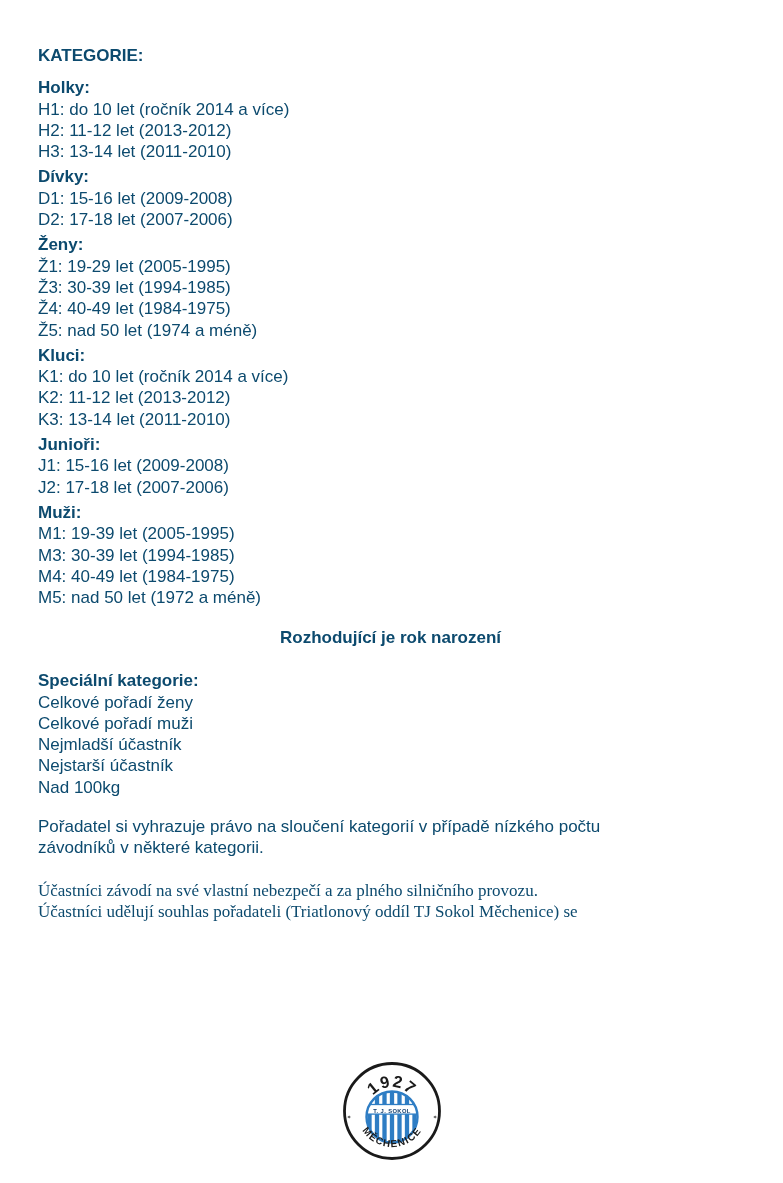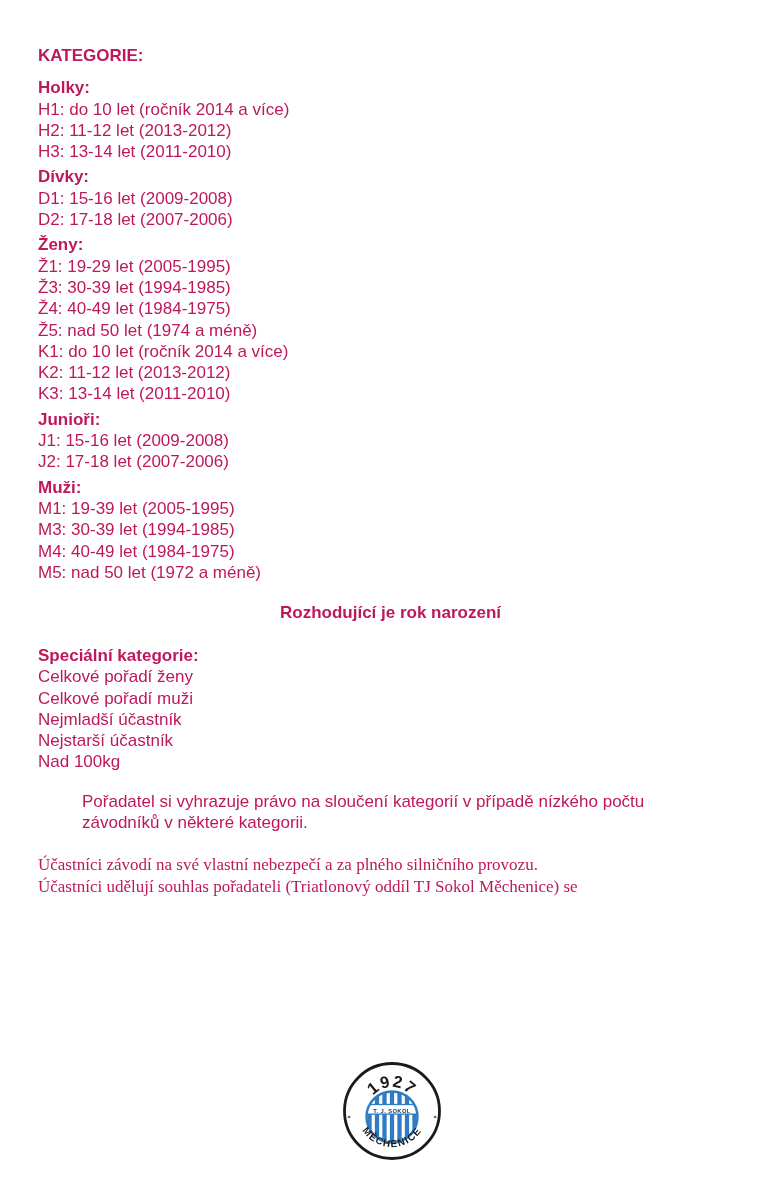--- a/index.html
+++ b/index.html
@@ -7,21 +7,21 @@
     width: 783px; height: 1183px;
     background: #ffffff;
     font-family: "Liberation Sans", sans-serif;
     position: relative;
     overflow: hidden;
   }
   .doc {
     position: absolute;
     left: 0; top: 0; right: 0; bottom: 0;
     padding: 45px 40px 0 38px;
-    color: #be185d;
+    color: #0c4a6e;
     font-size: 17px;
     line-height: 21.3px;
     box-sizing: border-box;
   }
   .doc-title {
     font-weight: bold;
     padding-bottom: 7px;
   }
   .sec-h {
     font-weight: bold;
@@ -30,21 +30,21 @@
   .line { white-space: nowrap; }
   .note {
     font-weight: bold;
     padding-top: 18.5px;
     text-align: center;
   }
   .special-h {
     font-weight: bold;
     padding-top: 22px;
   }
-  .para1 { padding-top: 18px; margin-left: 44px; }
+  .para1 { padding-top: 18px; }
   .para2 { padding-top: 21px; font-family: Liberation Serif, serif; }
   .logo {
     position: absolute;
     left: 341px; top: 1062px;
     width: 102px; height: 102px;
   }
   .logo svg { display: block; width: 102px; height: 102px; }
 </style>
 </head>
 <body>
@@ -68,20 +68,21 @@
 
   <div>
     <div class="sec-h">Ženy:</div>
     <div class="line">Ž1: 19-29 let (2005-1995)</div>
     <div class="line">Ž3: 30-39 let (1994-1985)</div>
     <div class="line">Ž4: 40-49 let (1984-1975)</div>
     <div class="line">Ž5: nad 50 let (1974 a méně)</div>
   </div>
 
   <div>
+    <div class="sec-h">Kluci:</div>
     <div class="line">K1: do 10 let (ročník 2014 a více)</div>
     <div class="line">K2: 11-12 let (2013-2012)</div>
     <div class="line">K3: 13-14 let (2011-2010)</div>
   </div>
 
   <div>
     <div class="sec-h">Junioři:</div>
     <div class="line">J1: 15-16 let (2009-2008)</div>
     <div class="line">J2: 17-18 let (2007-2006)</div>
   </div>

